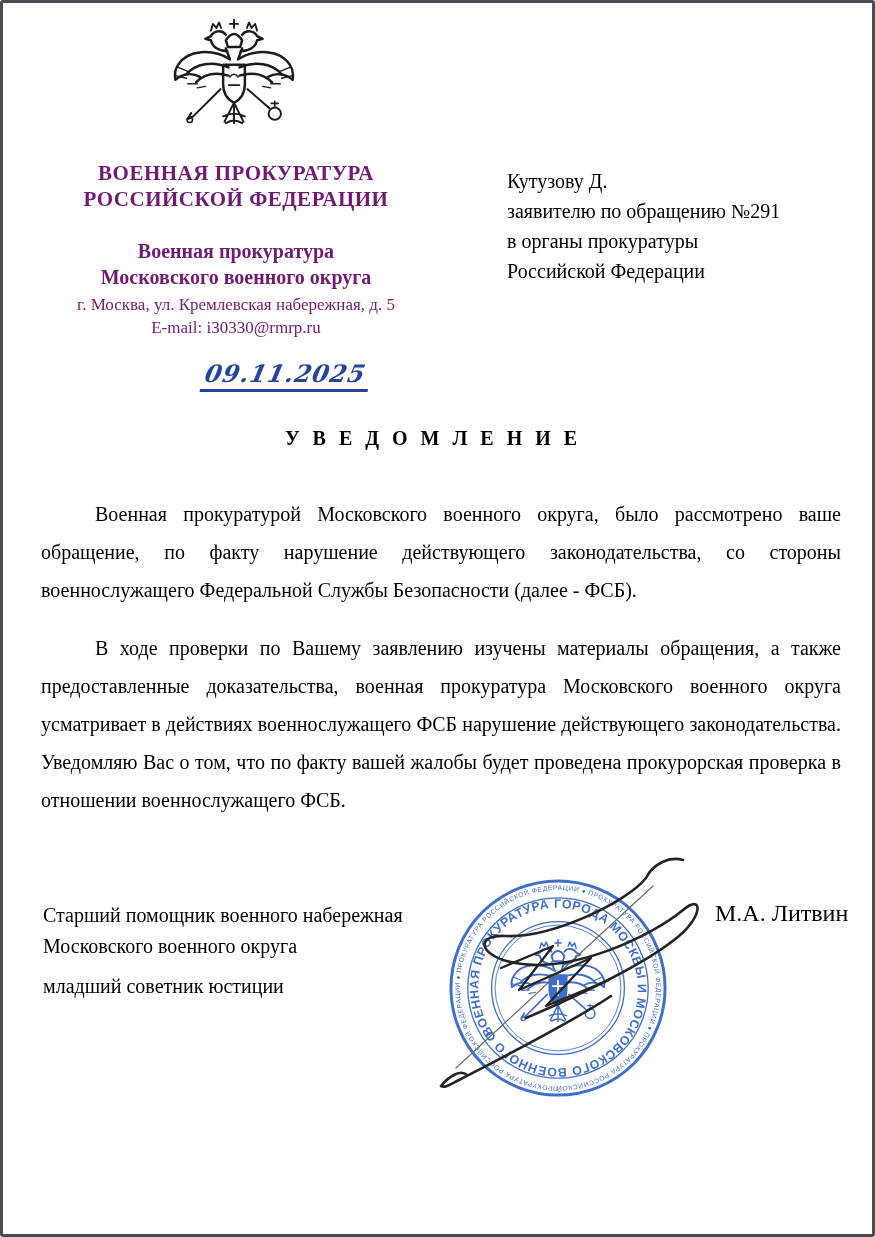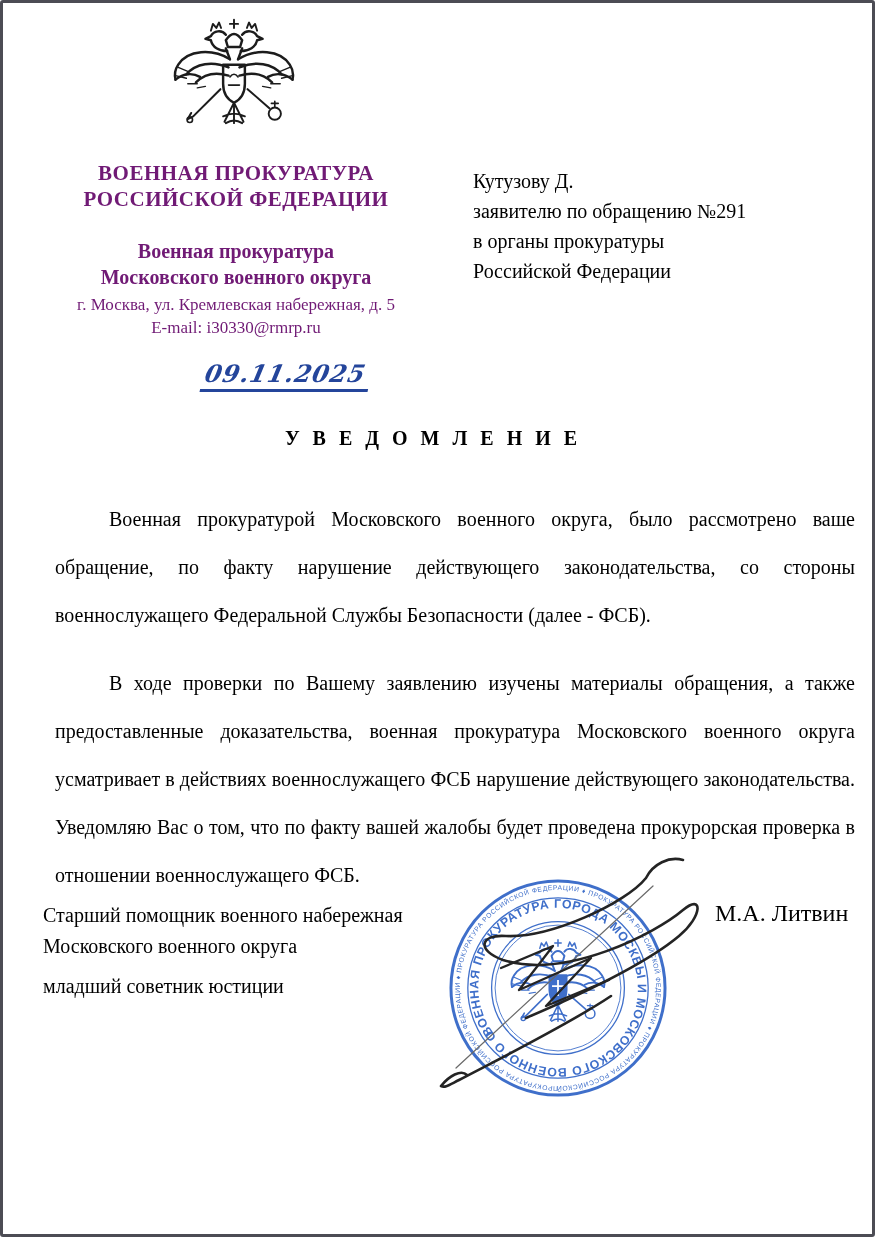--- a/index.html
+++ b/index.html
@@ -46,21 +46,21 @@
   }
   .org-address {
     margin-top: 3px;
     font-size: 17px;
     line-height: 23px;
   }
 
   
   .recipient {
     position: absolute;
-    left: 470px; top: 163px;
+    left: 504px; top: 163px;
     font-size: 20px;
     line-height: 30px;
     color: #000;
   }
 
   
   .date-wrap {
     position: absolute;
     left: 200px; top: 356px;
   }
@@ -88,24 +88,23 @@
     letter-spacing: 13px;
     color: #000;
   }
 
   
   .body-text {
     position: absolute;
     left: 38px; top: 492px;
     width: 800px;
     font-size: 20px;
-    line-height: 48px;
+    line-height: 38px;
     text-align: justify;
     color: #000;
-    margin-left: 14px;
   }
   .body-text p { text-indent: 54px; margin-bottom: 20px; }
 
   
   .sig-block {
     position: absolute;
     left: 40px; top: 897px;
     font-size: 20px;
     line-height: 31px;
     color: #000;

